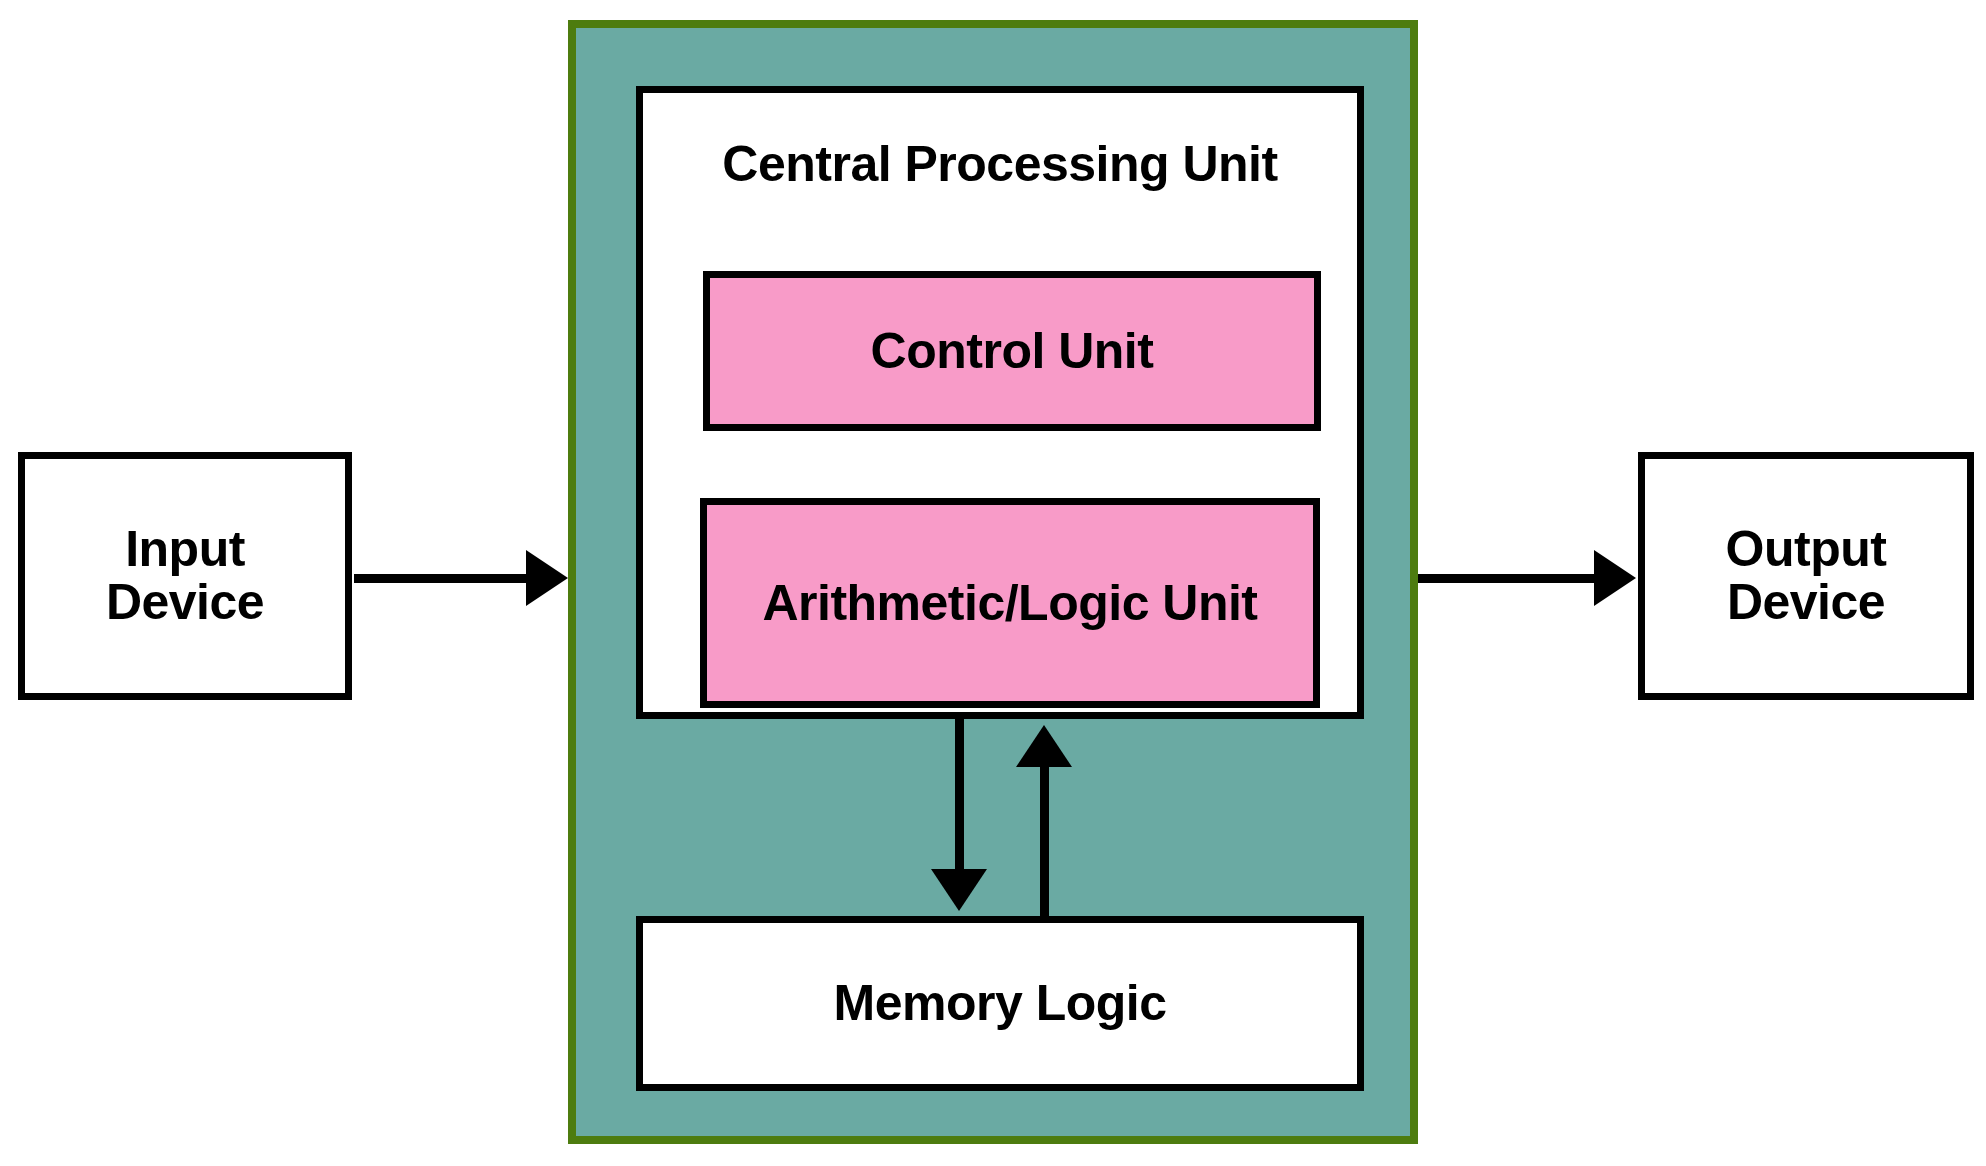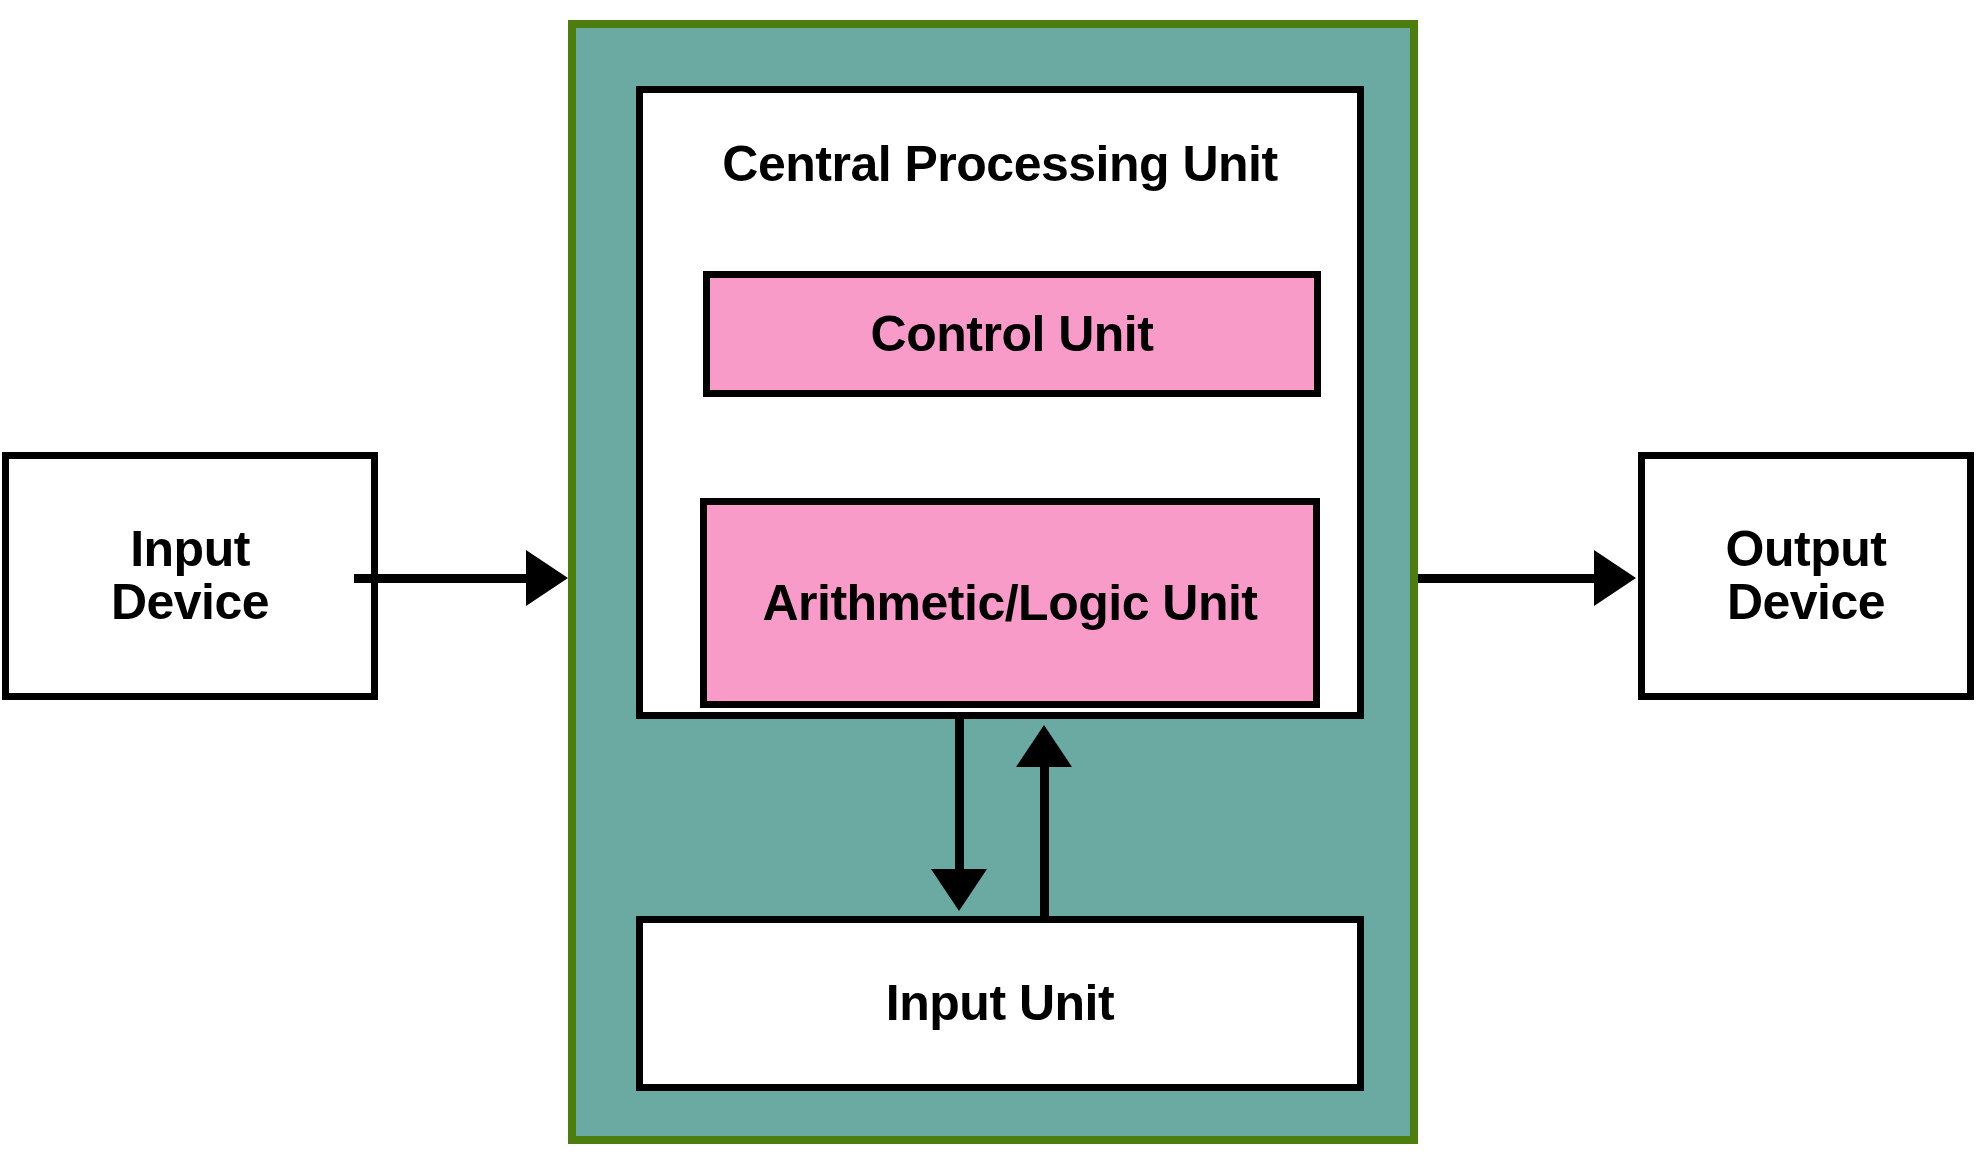--- a/index.html
+++ b/index.html
@@ -102,23 +102,23 @@
   #memory-unit-box {
     left: 628px;
     top: 908px;
     width: 728px;
     height: 175px;
   }
   #memory-unit-box .box-label { font-size: 50px; }
 
   
   #input-device-box {
-    left: 2px;
+    left: 18px;
     top: 452px;
-    width: 376px;
+    width: 334px;
     height: 248px;
   }
   #output-device-box {
     left: 1638px;
     top: 452px;
     width: 336px;
     height: 248px;
   }
   #input-device-box .box-label,
   #output-device-box .box-label { font-size: 50px; }
@@ -186,41 +186,41 @@
   <div class="arrow" id="arrow-input-to-cpu">
     <div class="arrow-shaft-h"></div>
     <div class="arrow-head-right"></div>
   </div>
 
   <div id="cpu-chassis">
 
     <div id="cpu-inner" style="left:60px; top:58px;">
       <div id="cpu-title">Central Processing Unit</div>
 
-      <div class="pink-box" id="control-unit-box" style="left:60px; top:178px; width:618px; height:126px;">
+      <div class="pink-box" id="control-unit-box" style="left:60px; top:178px; width:618px; height:160px;">
         <span class="box-label">Control Unit</span>
       </div>
 
       <div class="pink-box" id="alu-box" style="left:57px; top:405px; width:620px; height:210px;">
         <span class="box-label">Arithmetic/Logic Unit</span>
       </div>
     </div>
 
     <div class="arrow" id="arrow-cpu-to-memory">
       <div class="arrow-shaft-v" style="left:379px; top:691px; height:152px;"></div>
       <div class="arrow-head-down" style="left:355px; top:841px;"></div>
     </div>
 
     <div class="arrow" id="arrow-memory-to-cpu">
       <div class="arrow-shaft-v" style="left:464px; top:738px; height:150px;"></div>
       <div class="arrow-head-up" style="left:440px; top:697px;"></div>
     </div>
 
     <div class="box" id="memory-unit-box" style="left:60px; top:888px; width:728px; height:175px;">
-      <span class="box-label">Input Unit</span>
+      <span class="box-label">Memory Logic</span>
     </div>
   </div>
 
   <div class="arrow" id="arrow-cpu-to-output">
     <div class="arrow-shaft-h"></div>
     <div class="arrow-head-right"></div>
   </div>
 
   <div class="box" id="output-device-box">
     <span class="box-label">Output

